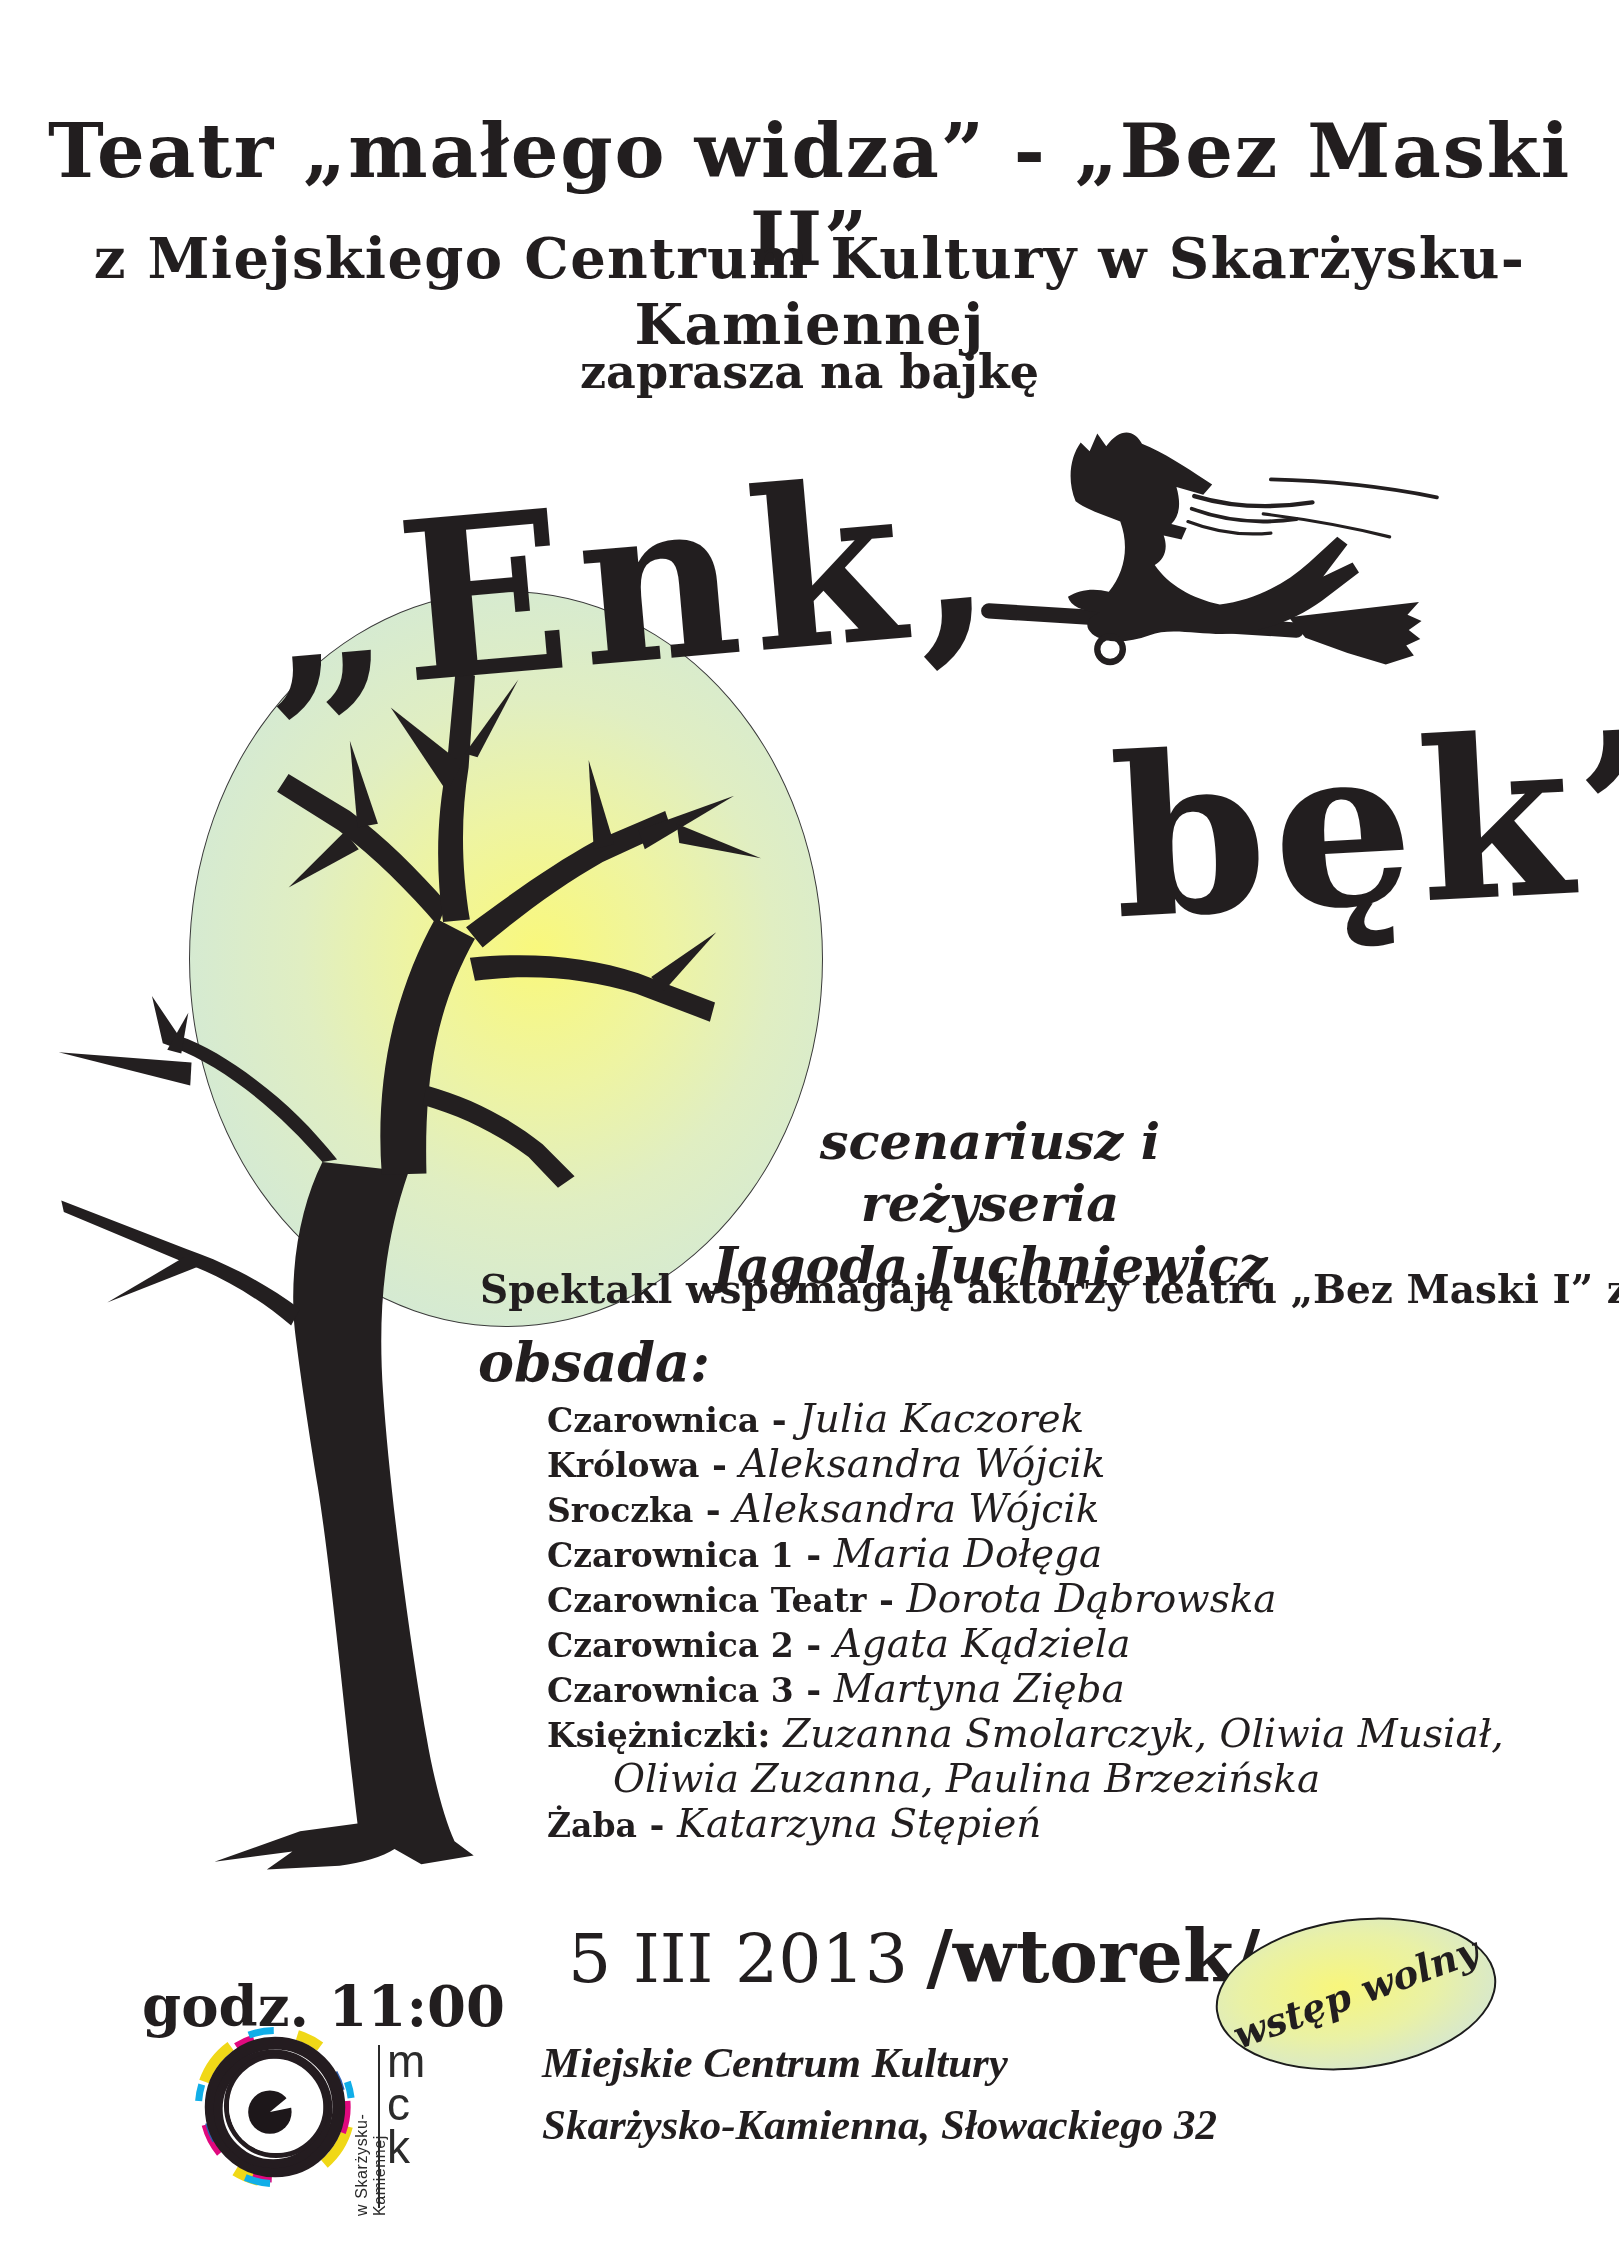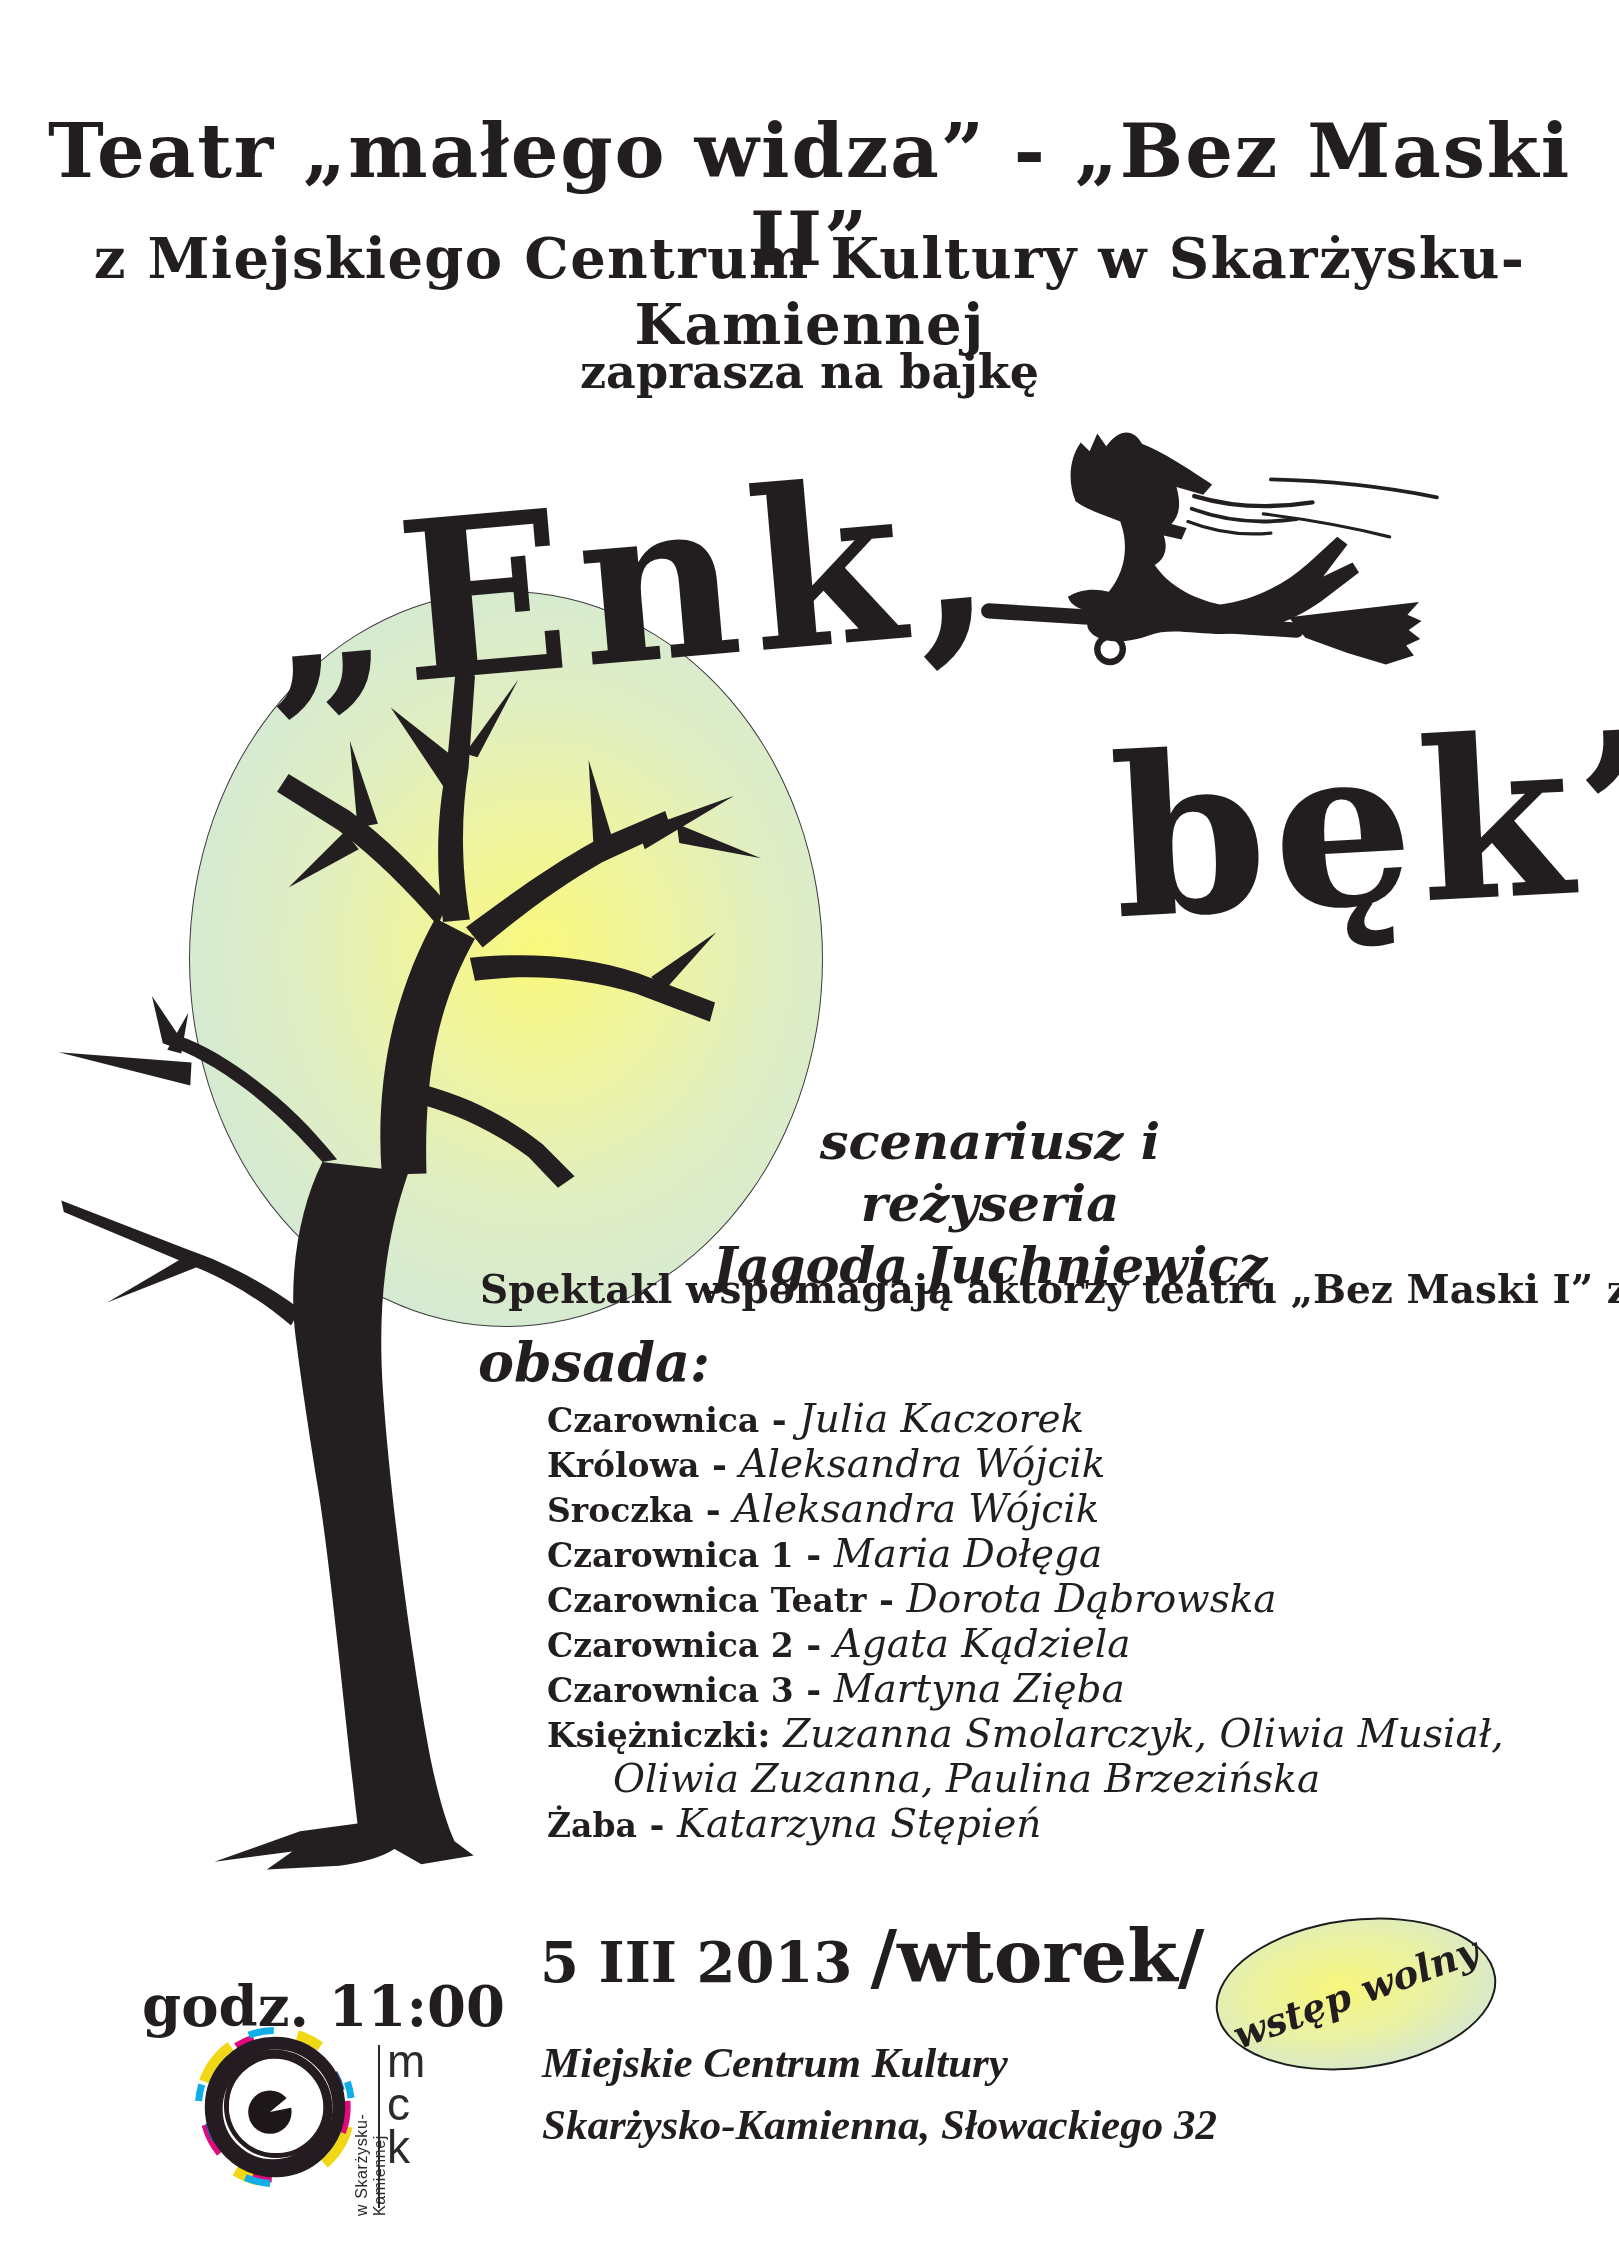--- a/index.html
+++ b/index.html
@@ -28,21 +28,21 @@
   
   .cast{left:547px;top:1396px;z-index:3;}
   .cast-row{height:45px;white-space:nowrap;}
   .cast-row .role{font-size:33px;font-weight:bold;}
   .cast-row .actor{font-size:39px;font-style:italic;}
   .cast-row .sep{font-size:36px;font-weight:bold;}
   .cast-row.cont{padding-left:66px;}
   
   .time{left:142px;top:1953px;font-size:56px;font-weight:bold;z-index:3;margin-top:20px;}
   .dateline{left:540px;top:1913px;z-index:3;white-space:nowrap;}
-  .dateline .date{font-size:56px;font-weight:bold;}
+  .dateline .date{font-size:68px;font-weight:normal;margin-left:28px;}
   .dateline .day{font-size:73px;font-weight:bold;margin-left:18px;}
   .badge{left:1215px;top:1919px;width:278px;height:146px;border:2.6px solid #1c1c1c;border-radius:50%;
          transform:rotate(-7deg);z-index:3;
          background:radial-gradient(ellipse at 44% 44%, #f8f67c 0%, #e9f1a6 45%, #d6e7cf 78%, #cbe0d6 100%);}
   .badge span{display:block;margin-top:49px;text-align:center;transform:rotate(-13deg);
               font-size:38px;font-weight:bold;font-style:italic;}
   .venue{left:542px;z-index:3;font-size:43px;font-weight:bold;font-style:italic;white-space:nowrap;font-family:Liberation Serif, serif;}
   .venue1{top:2038px;}
   .venue2{top:2100px;}
   

